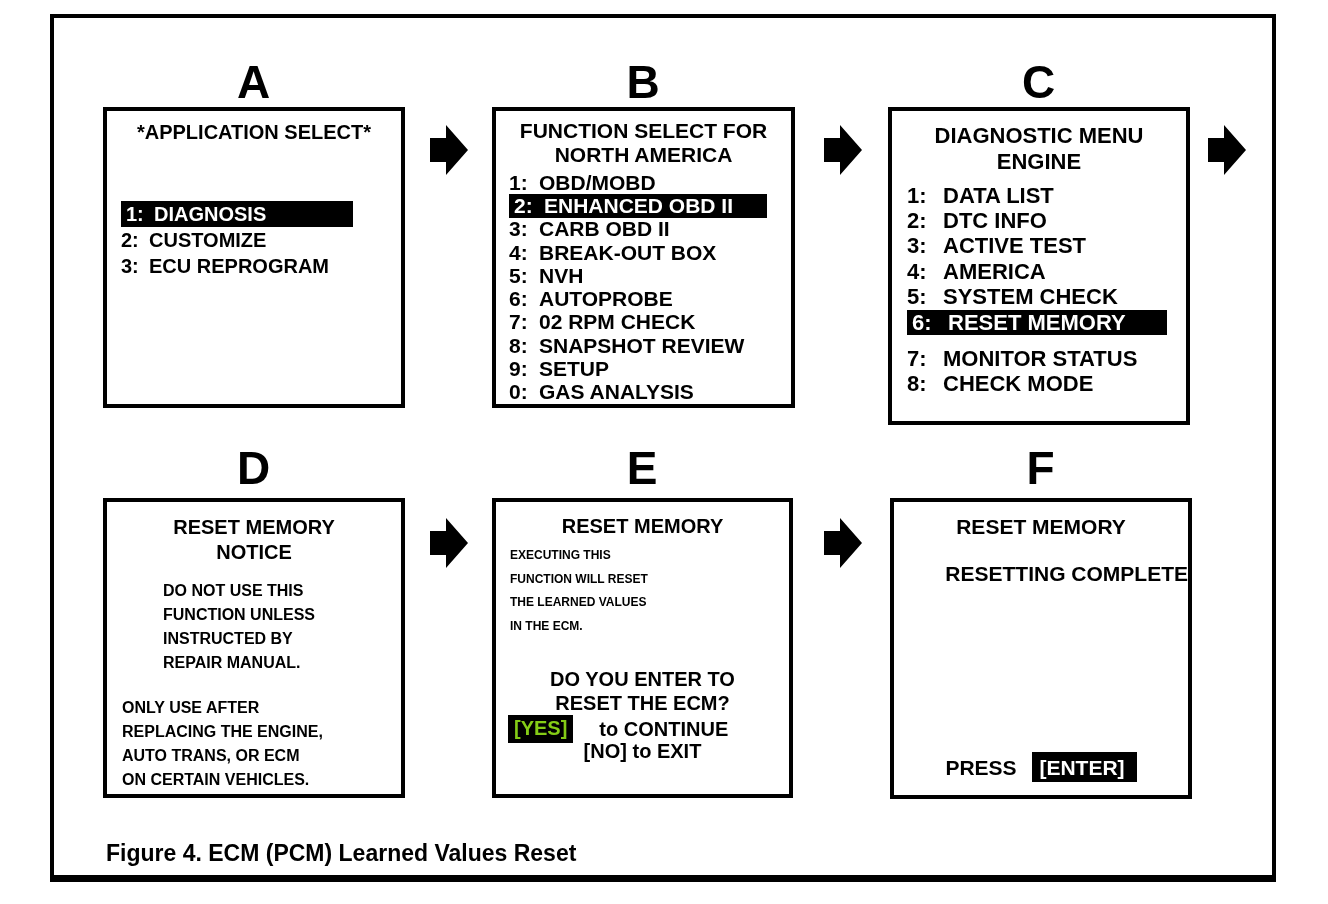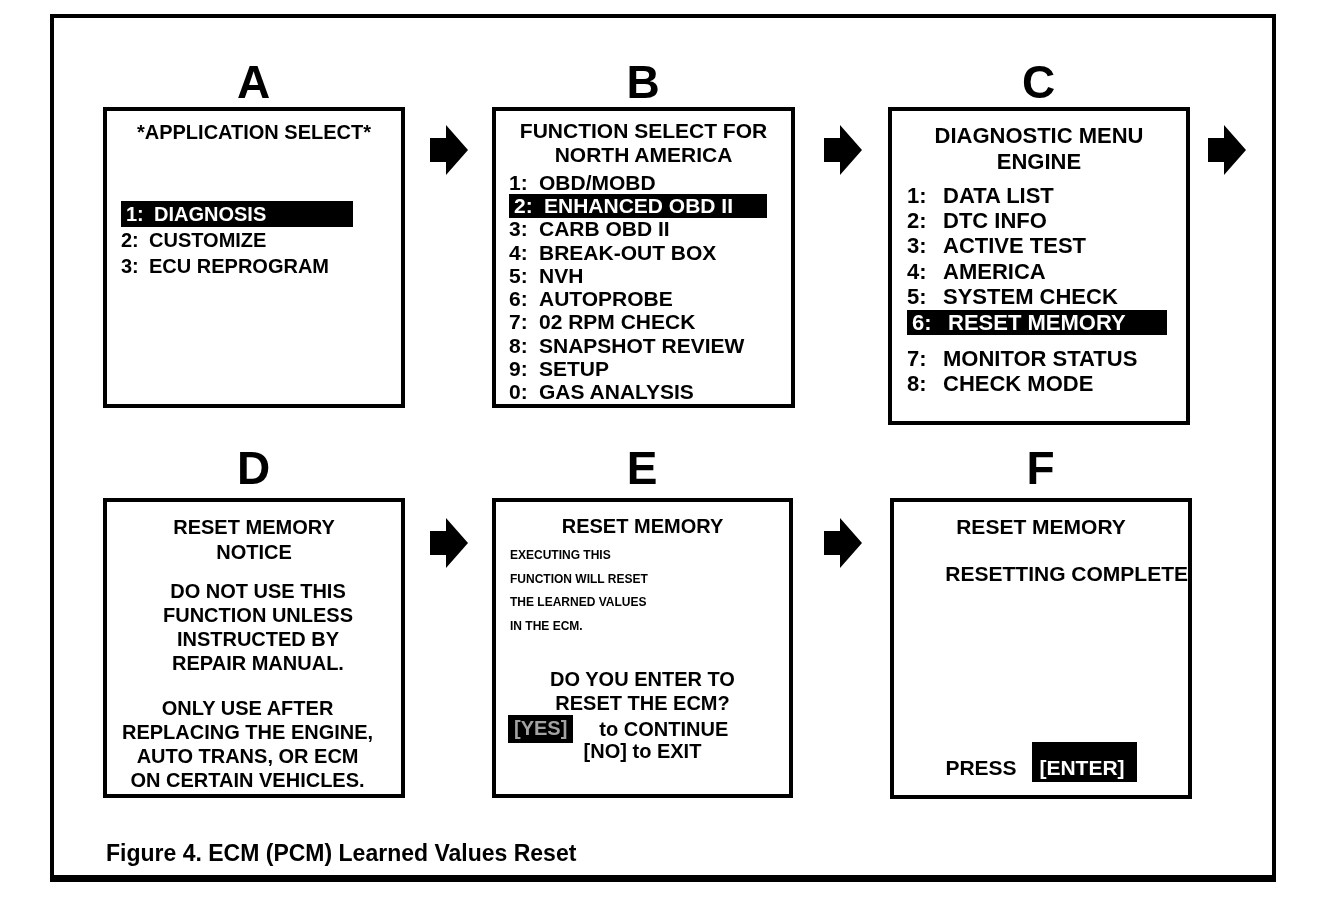--- a/index.html
+++ b/index.html
@@ -29,36 +29,36 @@
   .pb .mi.hl{width:258px;}
   
   .pc .ttl{top:12px;font-size:22px;line-height:26px;}
   .pc .menu{left:15px;top:72px;font-size:22px;}
   .pc .mi{height:25.4px;}
   .pc .num{width:36px;}
   .pc .mi.hl{width:260px;}
   .pc .gap-before{margin-top:11px;}
   
   .pd .ttl{top:13px;font-size:20px;line-height:25px;}
-  .pd .para{position:absolute;font-size:20px;line-height:24px;white-space:nowrap;text-align:center;}
+  .pd .para{position:absolute;font-size:16px;line-height:24px;white-space:nowrap;}
   .pd .p1{left:56px;top:77px;}
   .pd .p2{left:15px;top:194px;}
   
   .pe .ttl{top:13px;font-size:20px;}
   .pe .body{position:absolute;left:14px;top:42px;font-size:12px;line-height:23.5px;white-space:nowrap;}
   .pe .question{position:absolute;left:0;right:0;top:166px;font-size:20px;line-height:23.5px;text-align:center;}
   .pe .yesline{position:absolute;left:12px;top:213px;font-size:20px;display:flex;align-items:center;}
-  .pe .key{background:#000;color:#a3a3a3;padding:2px 6px 3px 6px;}
+  .pe .key{background:#000;color:#84cc16;padding:2px 6px 3px 6px;}
   .pe .yes-suffix{margin-left:26px;}
   .pe .noline{position:absolute;left:0;right:0;top:238px;font-size:20px;text-align:center;}
   
   .pf .ttl{top:13px;font-size:21px;}
   .pf .status{position:absolute;left:0;right:0;top:60px;font-size:21px;text-align:right;}
   .pf .pressline{position:absolute;left:0;right:0;top:254px;font-size:21px;text-align:center;}
-  .pf .key{background:#000;color:#fff;padding:14px 12px 3px 7px;margin-left:10px;text-align:center;}
+  .pf .key{background:#000;color:#fff;padding:4px 12px 3px 7px;margin-left:10px;text-align:center;}
   
   #caption{position:absolute;left:106px;top:840px;font-size:23px;}
 </style>
 </head>
 <body>
 
 <div id="page">
   <div id="frame"></div>
 
   <div class="plabel" style="left:103px;top:58px;width:302px;">A</div>

